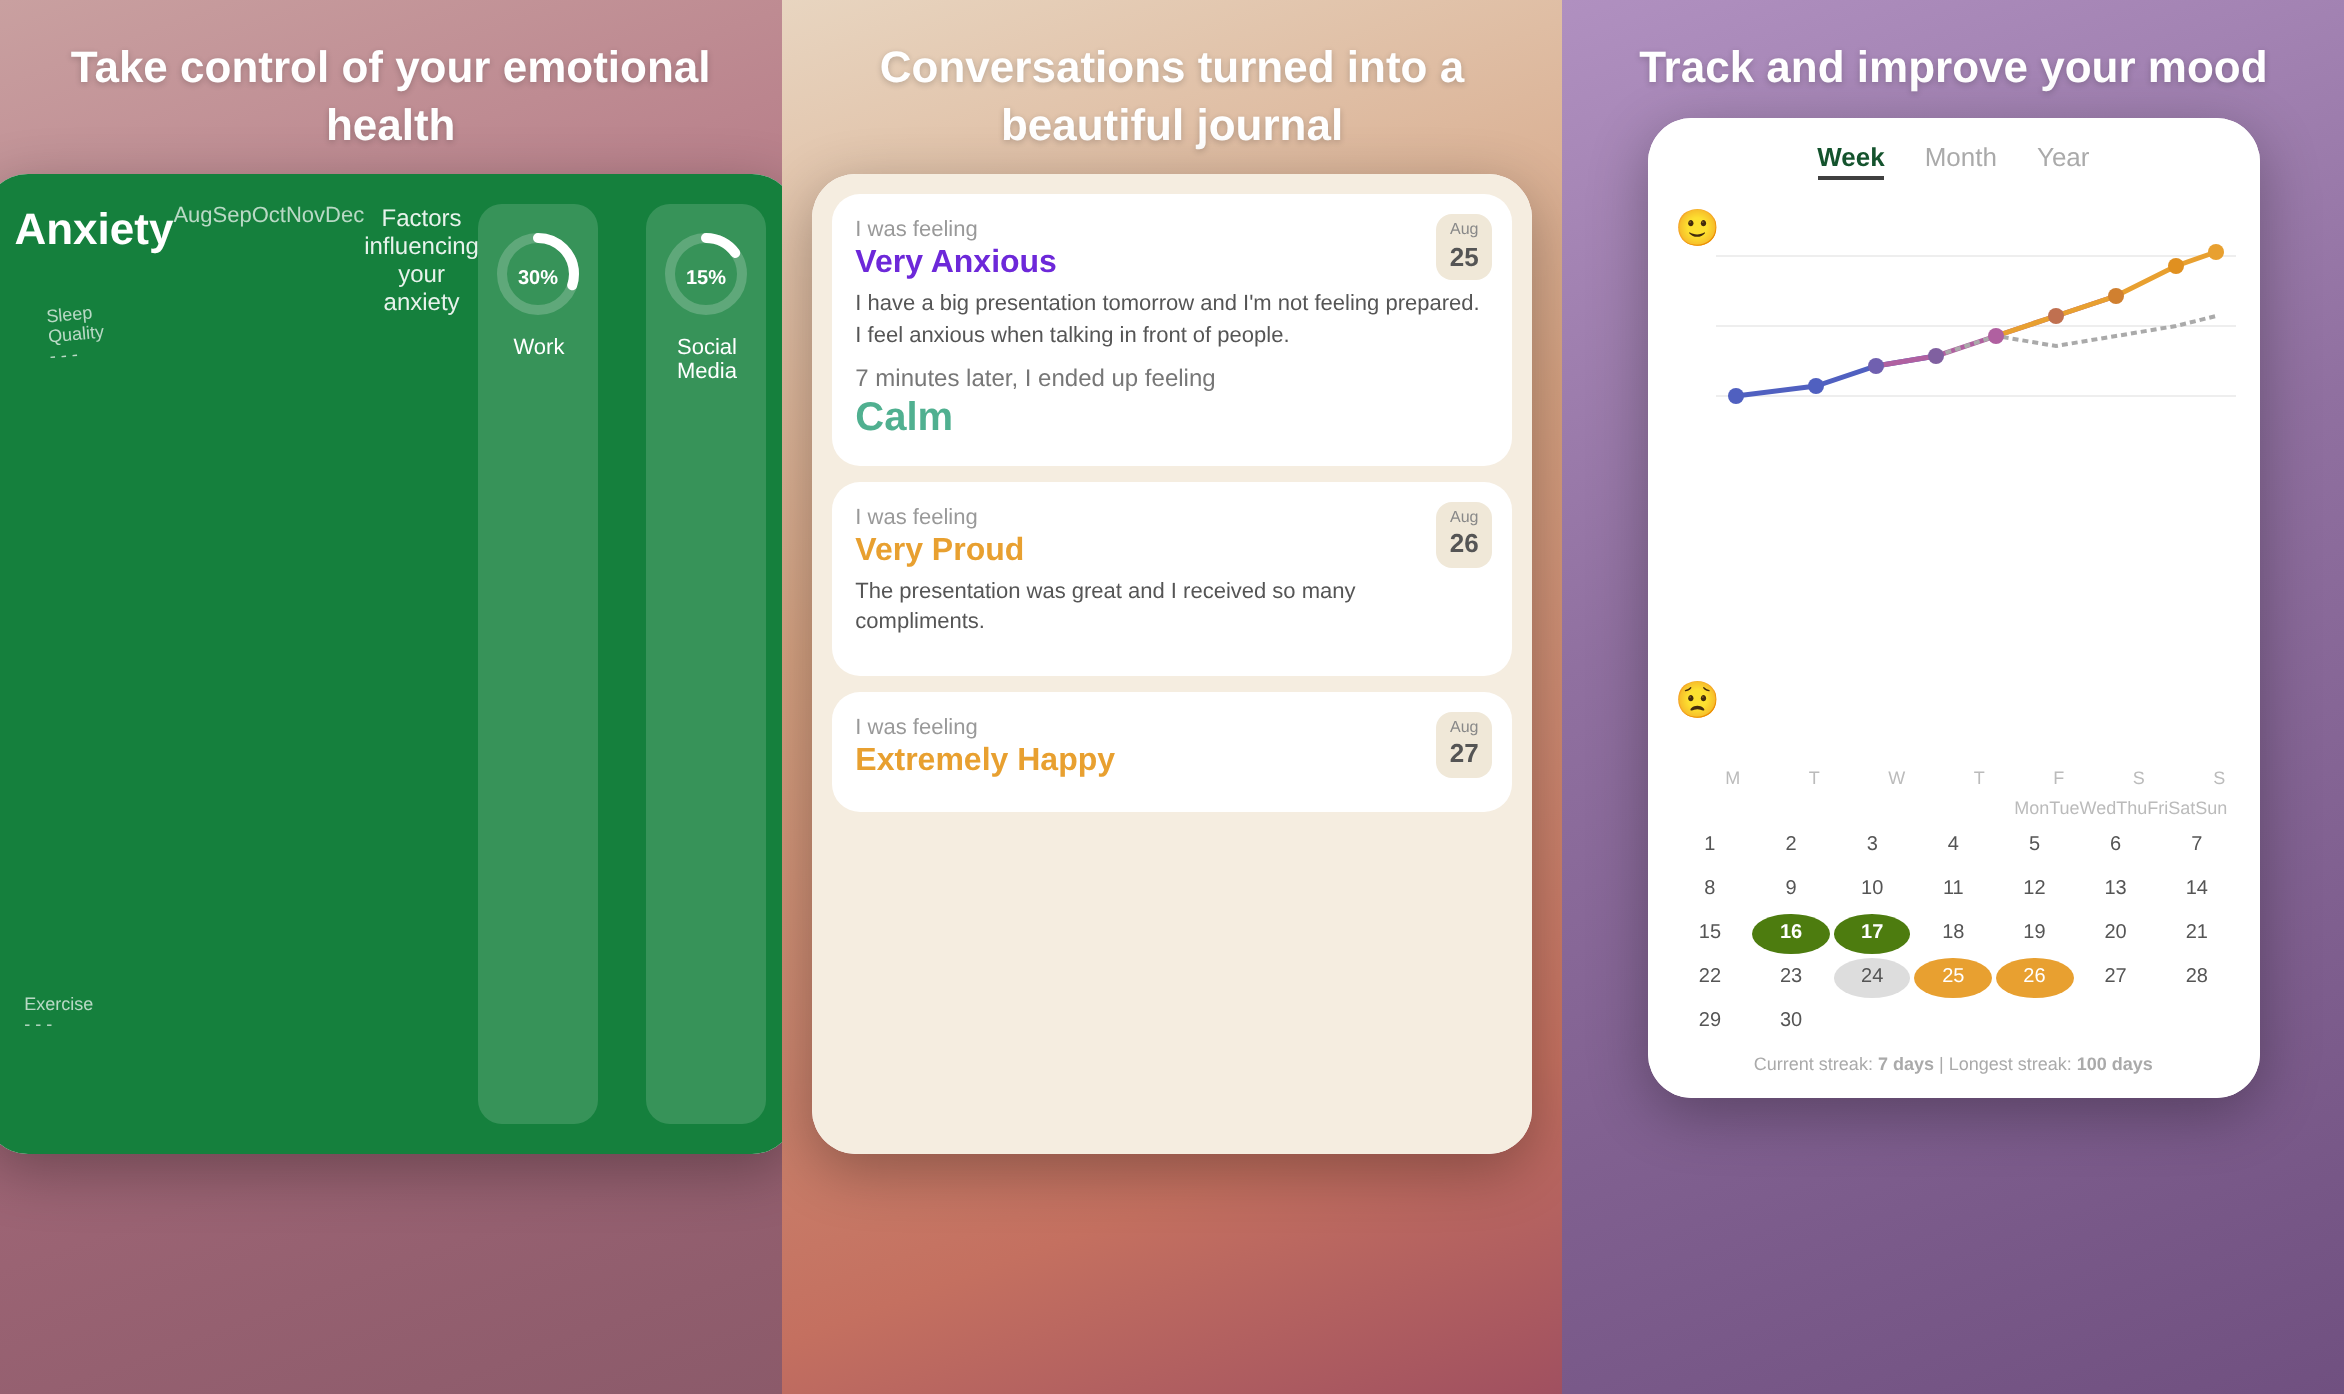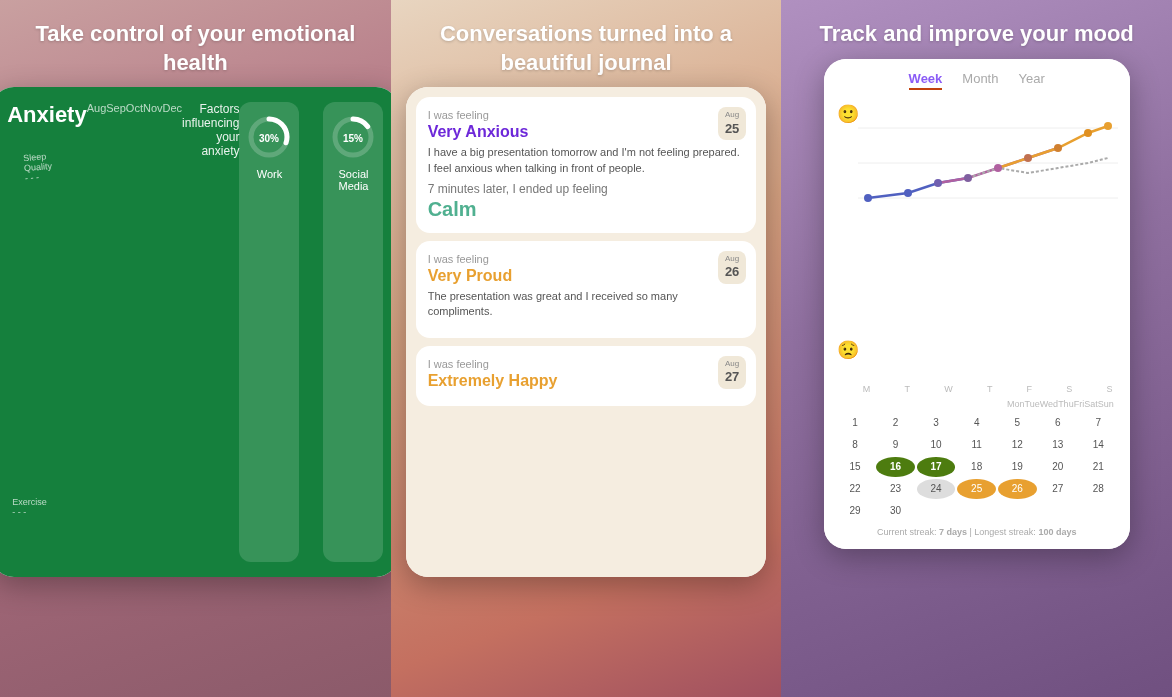--- a/index.html
+++ b/index.html
@@ -79,21 +79,21 @@
     }
     .chart-labels {
       display: flex;
       justify-content: space-around;
       color: rgba(255,255,255,0.7);
       font-size: 11px;
       margin-bottom: 10px;
     }
     .factors-title {
       color: white;
-      text-align: right;
+      text-align: center;
       font-size: 12px;
       margin-bottom: 10px;
       opacity: 0.9;
     }
     .factors-row {
       display: flex;
       justify-content: space-around;
       gap: 24px;
     }
     .factor-item {
@@ -192,22 +192,22 @@
       gap: 20px;
       margin-bottom: 8px;
     }
     .tab {
       font-size: 13px;
       color: #aaa;
       cursor: pointer;
       padding-bottom: 2px;
     }
     .tab.active {
-      color: #8b5cf6;
-      border-bottom: 2px solid #c2410c;
+      color: #14532d;
+      border-bottom: 2px solid #404040;
       font-weight: 600;
     }
     .mood-chart-area {
       flex: 1;
       position: relative;
       margin-bottom: 8px;
     }
     .mood-chart-svg {
       width: 100%;
       height: 130px;

